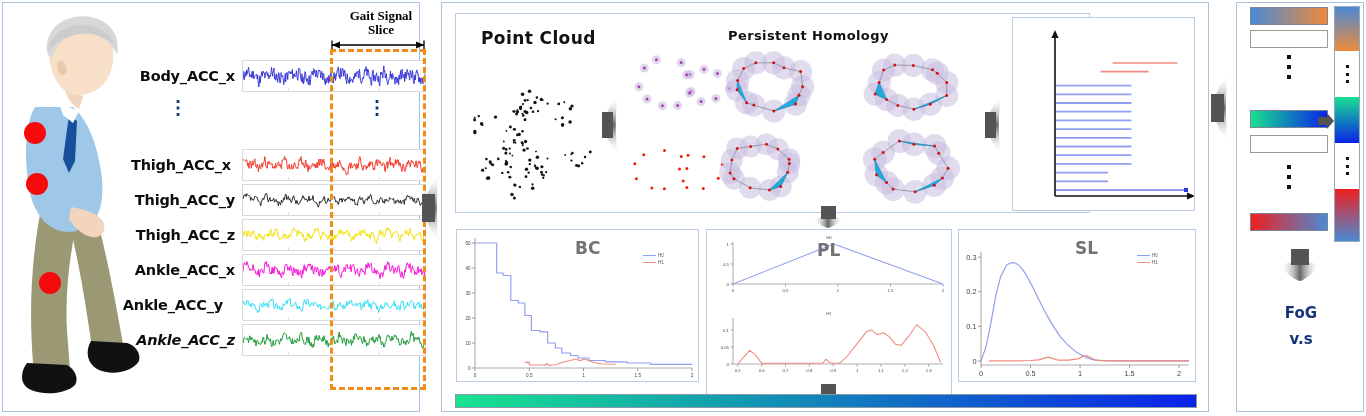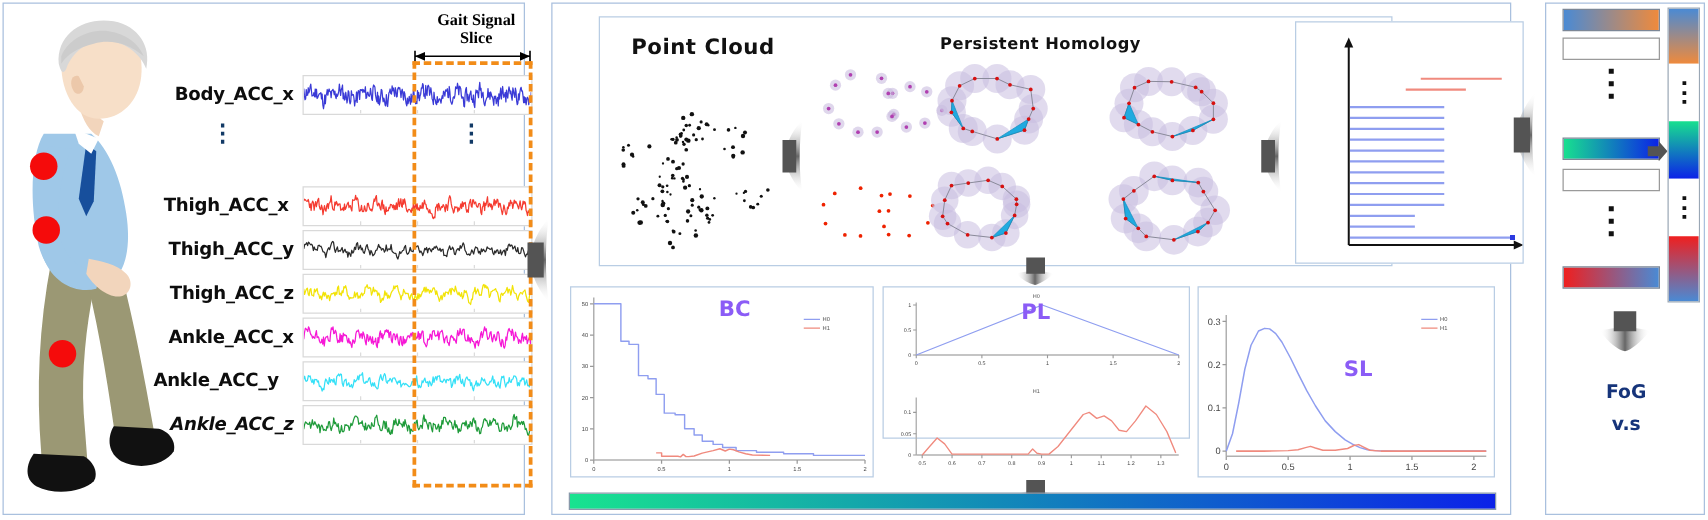--- a/index.html
+++ b/index.html
@@ -27,26 +27,26 @@
            font-family:"Liberation Serif",serif;font-weight:bold;font-size:13px;color:#000;line-height:14px;}
   #gsArrow{position:absolute;left:327px;top:37px;width:96px;height:10px;}
   #sliceBox{position:absolute;left:327px;top:46px;width:96px;height:341px;
             border:3px dashed #f28c18;box-sizing:border-box;}
 
   
   .barrow{position:absolute;}
 
   
   #midPanel{left:441px;top:2px;width:768px;height:410px;}
-  #topSub{left:455px;top:13px;width:635px;height:200px;margin-left:24px;}
+  #topSub{left:455px;top:13px;width:635px;height:200px;}
 
   
   .plotcard{position:absolute;background:#fff;border:1px solid #b9cde4;box-sizing:border-box;}
   .plotcard .cardttl{position:absolute;font-family:"DejaVu Sans",sans-serif;font-weight:bold;
-                     font-size:17px;color:#8b5cf6;}
+                     font-size:17px;color:#737373;}
   .legend{position:absolute;font-size:4.6px;font-family:"Liberation Sans",sans-serif;color:#555;}
   .legend div{display:flex;align-items:center;gap:2px;height:7px;}
   .legend i{display:block;width:13px;height:1.6px;}
 
   .gradbar{position:absolute;border:1px solid #8899aa;box-sizing:border-box;}
 
   
   #rightPanel{left:1236px;top:2px;width:128px;height:410px;}
   .fbar{position:absolute;box-sizing:border-box;}
   .fbar.empty{border:1px solid #9a9a9a;background:#fff;}
@@ -636,21 +636,21 @@
           <i style="background: rgb(143, 158, 240);"></i>
           <span>H0</span>
         </div>
         <div>
           <i style="background: rgb(240, 138, 126);"></i>
           <span>H1</span>
         </div>
       </div>
   </div>
 
-  <div class="plotcard" style="left:706px;top:229px;width:246px;height:122px;">
+  <div class="plotcard" style="left:706px;top:229px;width:246px;height:179px;">
     <div class="cardttl" style="left:110px;top:10px;">PL</div>
     <svg id="plot-pl" width="244" height="151" viewBox="0 0 244 151">
         <line x1="26" y1="12" x2="26" y2="54" stroke="#b0b0b0" stroke-width="1.1"></line>
         <line x1="26" y1="54" x2="236" y2="54" stroke="#b0b0b0" stroke-width="1.1"></line>
         <line x1="26" y1="54" x2="26" y2="56.5" stroke="#999" stroke-width="0.9"></line>
         <text x="26" y="62" text-anchor="middle" font-size="4.3" fill="#444" font-family="&quot;Liberation Sans&quot;,sans-serif">0</text>
         <line x1="78.5" y1="54" x2="78.5" y2="56.5" stroke="#999" stroke-width="0.9"></line>
         <text x="78.5" y="62" text-anchor="middle" font-size="4.3" fill="#444" font-family="&quot;Liberation Sans&quot;,sans-serif">0.5</text>
         <line x1="131" y1="54" x2="131" y2="56.5" stroke="#999" stroke-width="0.9"></line>
         <text x="131" y="62" text-anchor="middle" font-size="4.3" fill="#444" font-family="&quot;Liberation Sans&quot;,sans-serif">1</text>
@@ -691,21 +691,21 @@
         <line x1="23.5" y1="116.96296296296296" x2="26" y2="116.96296296296296" stroke="#999" stroke-width="0.9"></line>
         <text x="22" y="118.56296296296296" text-anchor="end" font-size="4.3" fill="#444" font-family="&quot;Liberation Sans&quot;,sans-serif">0.05</text>
         <line x1="23.5" y1="99.92592592592592" x2="26" y2="99.92592592592592" stroke="#999" stroke-width="0.9"></line>
         <text x="22" y="101.52592592592592" text-anchor="end" font-size="4.3" fill="#444" font-family="&quot;Liberation Sans&quot;,sans-serif">0.1</text>
         <polyline points="30.8,134.0 36.7,127.2 42.7,120.4 48.7,125.1 54.6,133.3 69.0,133.3 88.0,133.3 115.5,133.3 119.1,129.2 122.6,132.6 126.2,133.3 132.2,133.3 139.4,127.2 150.1,113.6 159.6,101.6 164.4,99.9 170.4,104.7 176.3,102.7 182.3,106.7 188.3,114.2 194.2,115.3 201.4,106.7 209.7,94.8 218.1,101.6 226.5,115.3 233.6,132.3" fill="none" stroke="#f08a7e" stroke-width="1.05" stroke-linejoin="round"></polyline>
         <text x="122" y="84.5" text-anchor="middle" font-size="4.4" fill="#555" font-family="&quot;Liberation Sans&quot;,sans-serif">H1</text>
       </svg>
   </div>
 
   <div class="plotcard" style="left:958px;top:229px;width:238px;height:153px;">
-    <div class="cardttl" style="left:116px;top:8px;margin-top:48px;">SL</div>
+    <div class="cardttl" style="left:116px;top:8px;">SL</div>
     <svg id="plot-sl" width="236" height="151" viewBox="0 0 236 151">
         <line x1="22" y1="22" x2="22" y2="135" stroke="#b0b0b0" stroke-width="1.2"></line>
         <line x1="22" y1="135" x2="230" y2="135" stroke="#b0b0b0" stroke-width="1.2"></line>
         <line x1="22" y1="135" x2="22" y2="138" stroke="#999" stroke-width="1"></line>
         <text x="22" y="146.4" text-anchor="middle" font-size="7.4" fill="#444" font-family="&quot;Liberation Sans&quot;,sans-serif">0</text>
         <line x1="71.52380952380952" y1="135" x2="71.52380952380952" y2="138" stroke="#999" stroke-width="1"></line>
         <text x="71.52380952380952" y="146.4" text-anchor="middle" font-size="7.4" fill="#444" font-family="&quot;Liberation Sans&quot;,sans-serif">0.5</text>
         <line x1="121.04761904761904" y1="135" x2="121.04761904761904" y2="138" stroke="#999" stroke-width="1"></line>
         <text x="121.04761904761904" y="146.4" text-anchor="middle" font-size="7.4" fill="#444" font-family="&quot;Liberation Sans&quot;,sans-serif">1</text>
         <line x1="170.57142857142858" y1="135" x2="170.57142857142858" y2="138" stroke="#999" stroke-width="1"></line>

